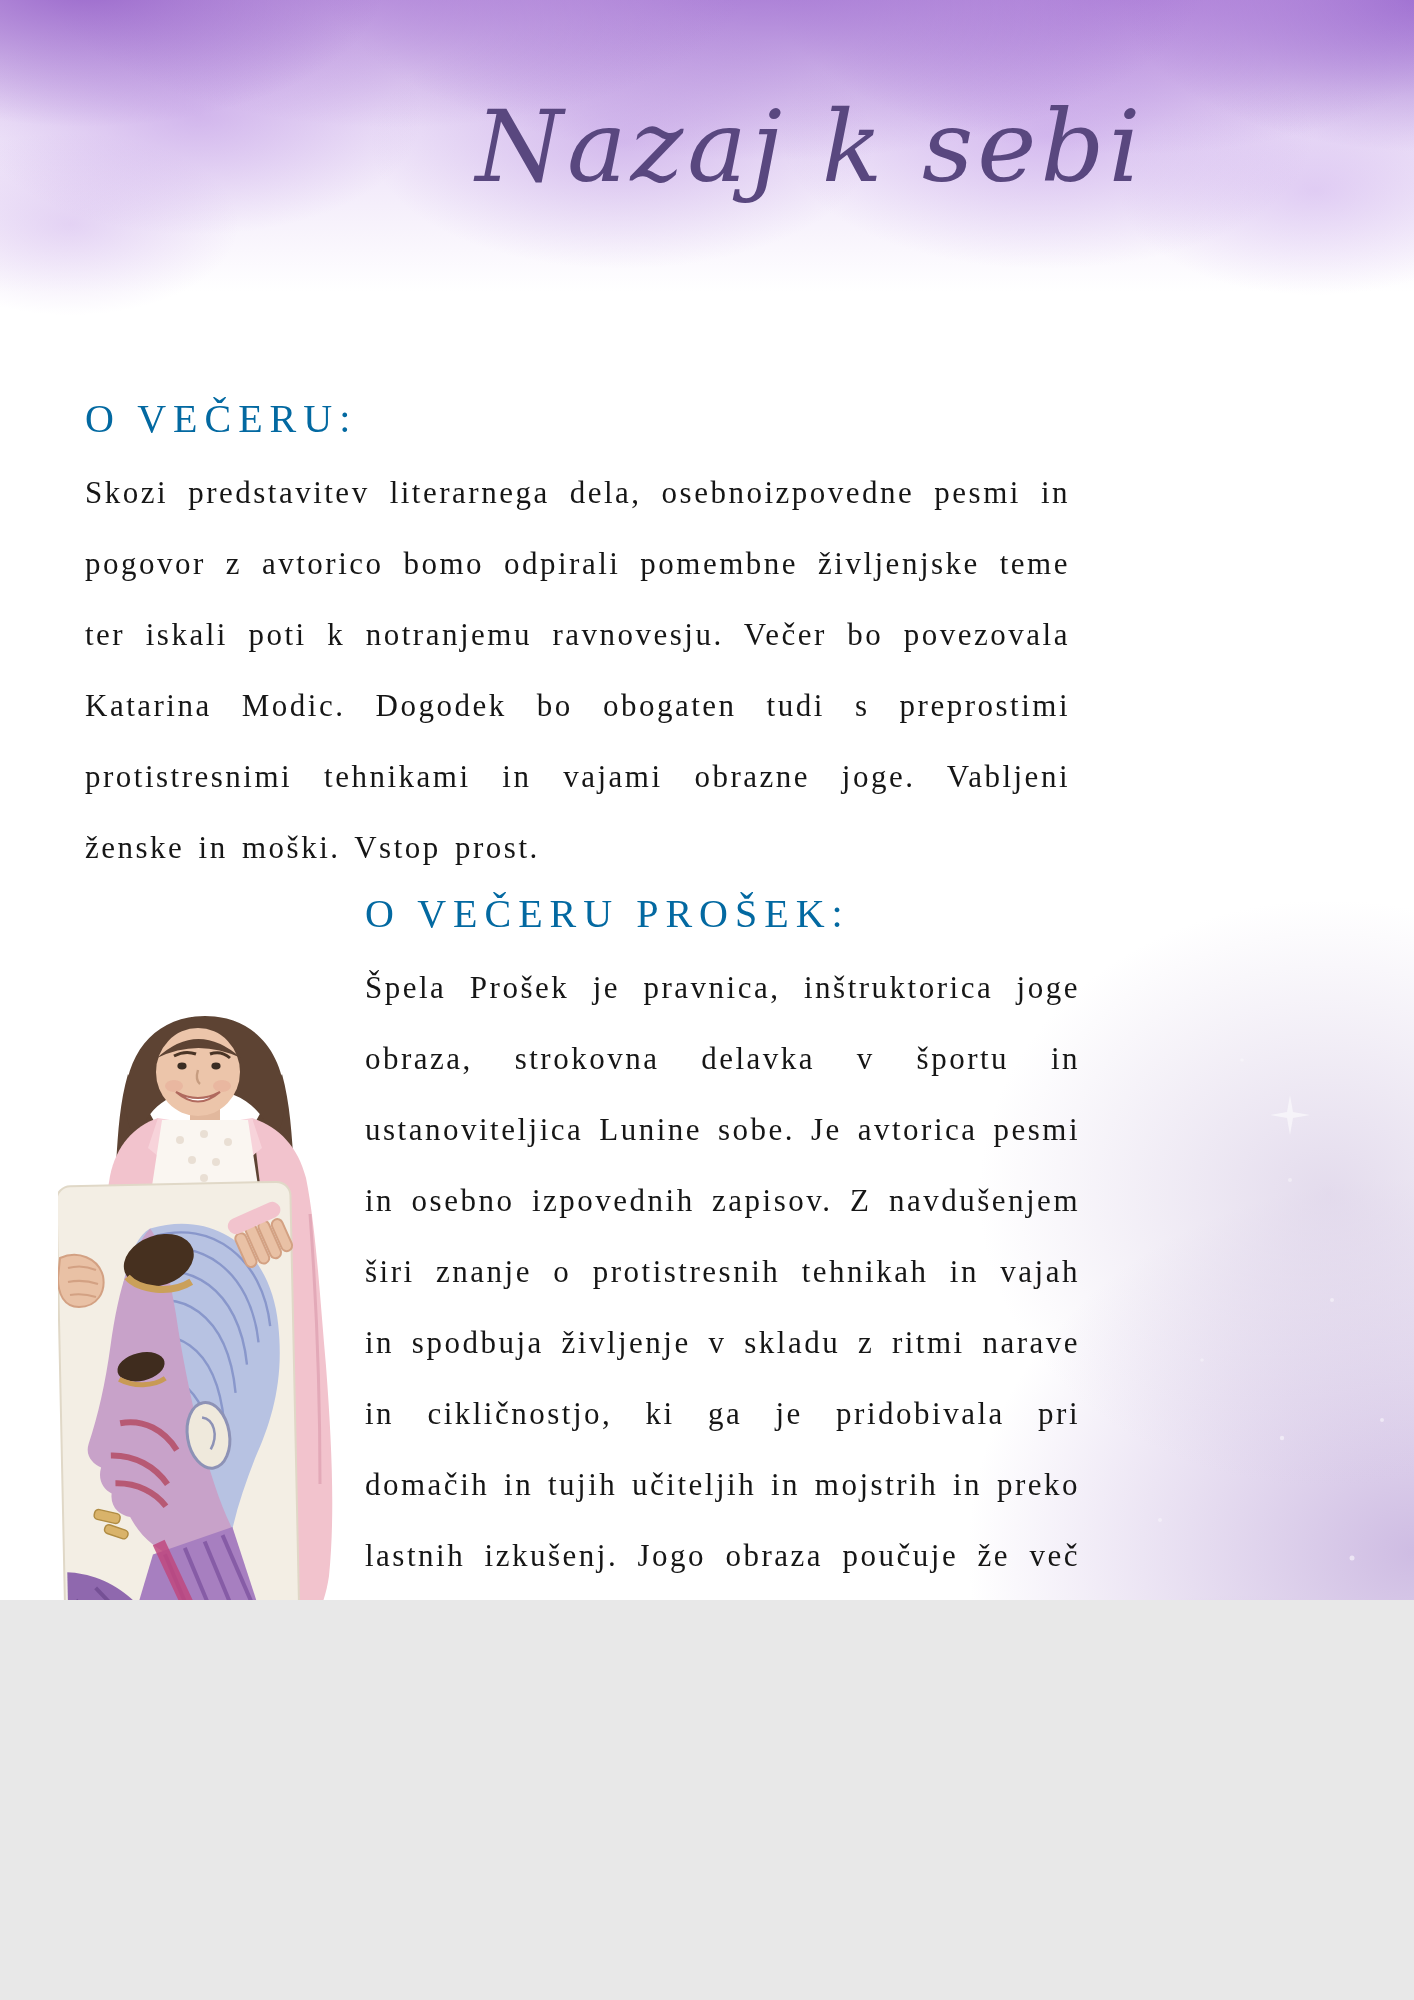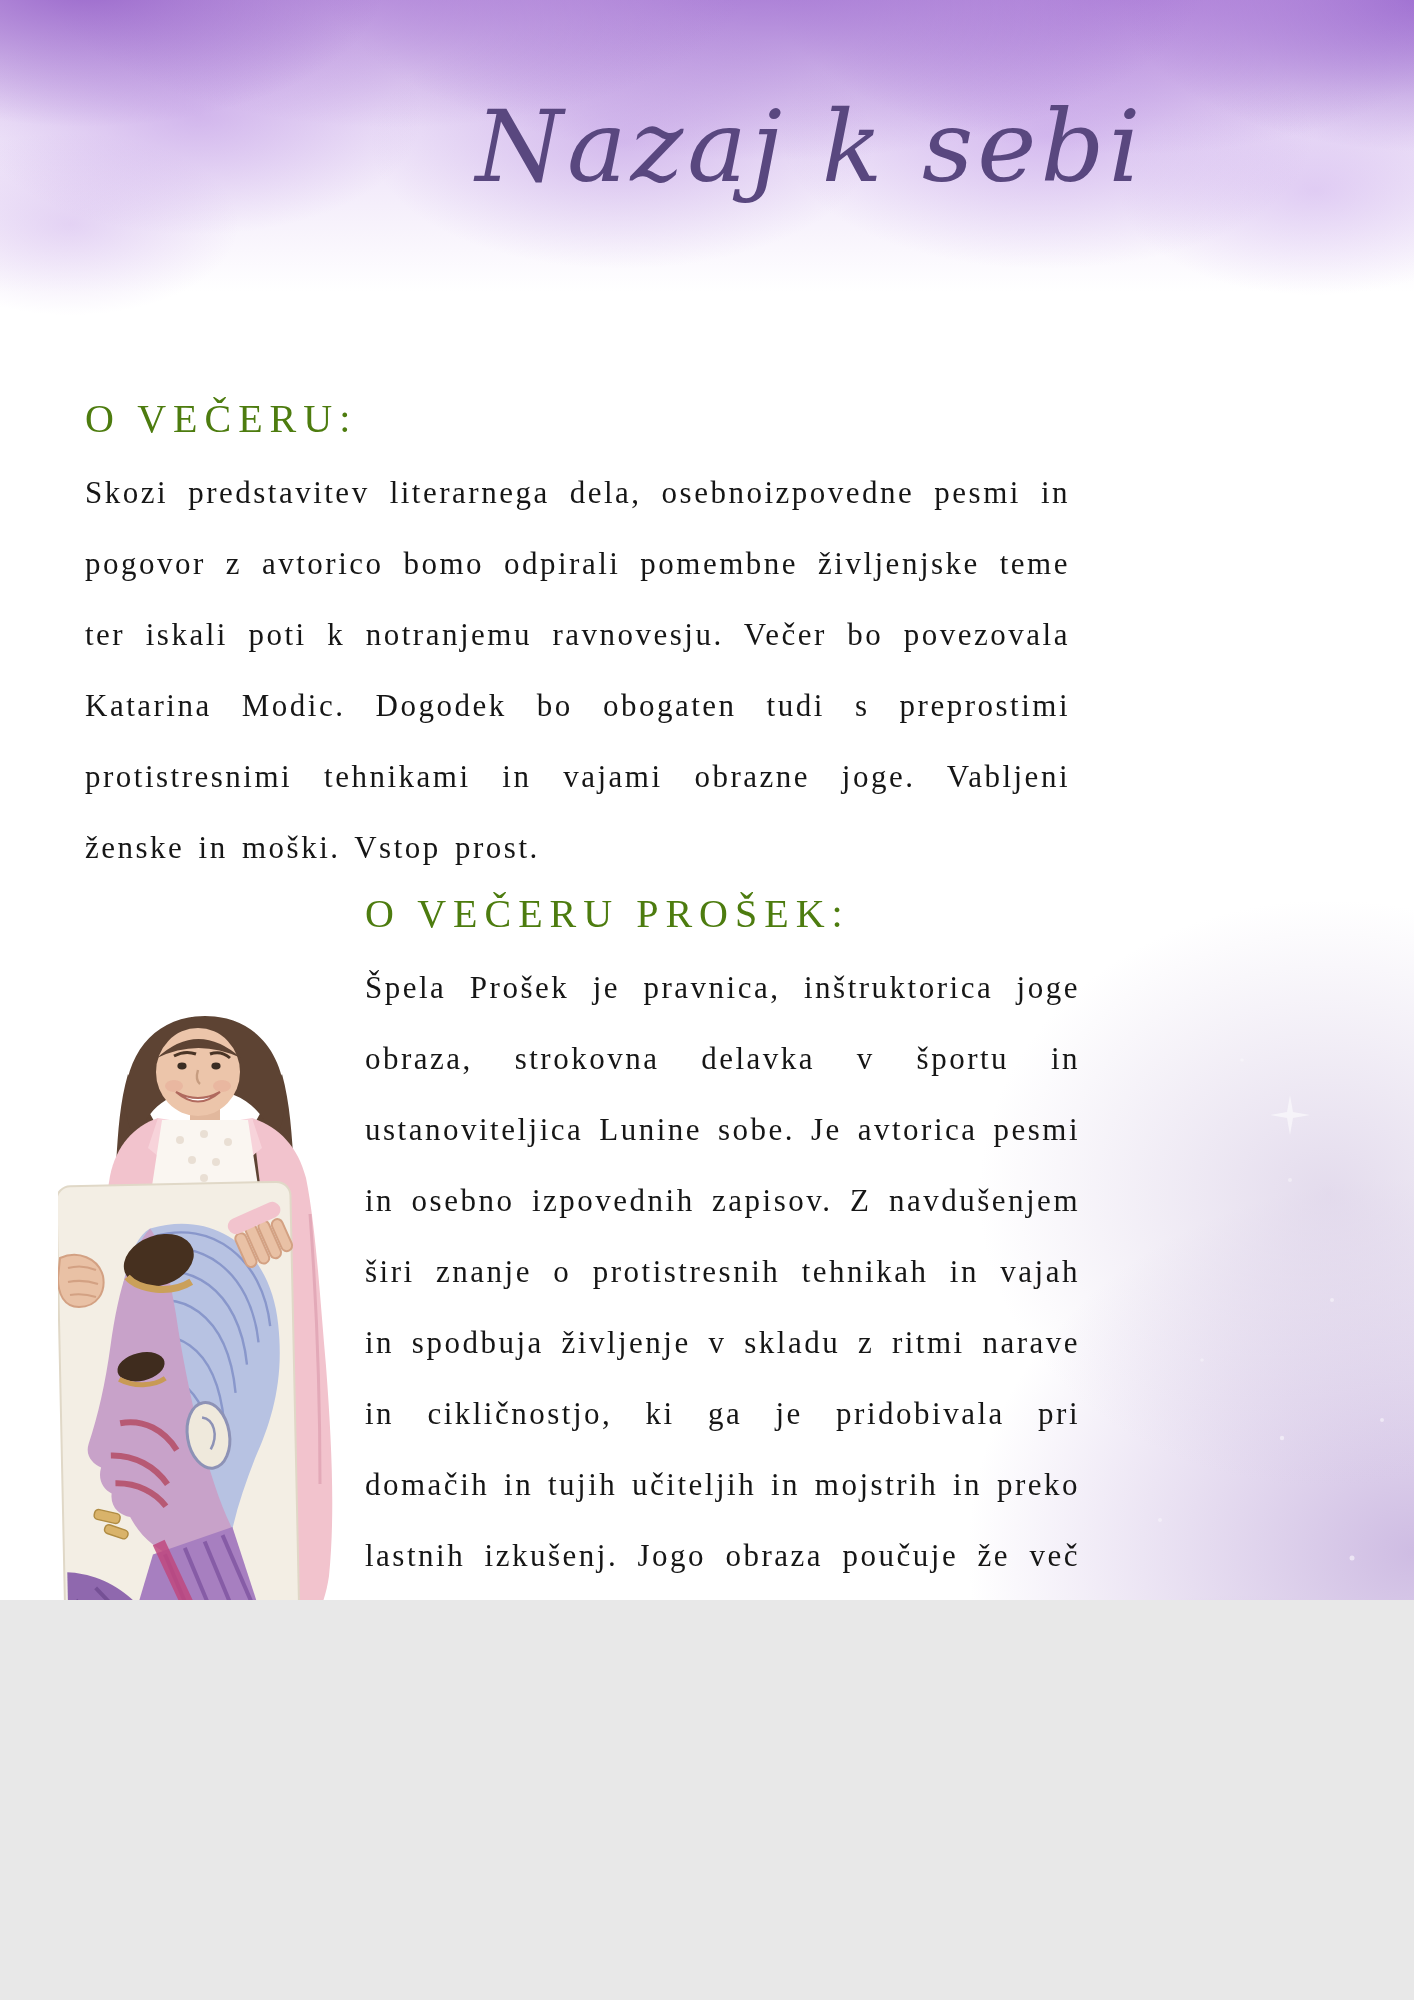--- a/index.html
+++ b/index.html
@@ -30,21 +30,21 @@
     text-align:center;
     font-family:"DejaVu Serif",serif;font-style:italic;font-weight:400;
     font-size:100px;line-height:1.1;color:#59477f;
     letter-spacing:4px;
   }
 
   
   .sec{position:absolute;color:#161616;}
   .sec h2{
     margin:0 0 15px 0;font-weight:400;font-size:40px;line-height:47px;
-    letter-spacing:7px;color:#4d7c0f;
+    letter-spacing:7px;color:#0369a1;
   }
   .sec p{
     margin:0;font-size:31px;line-height:71px;
     letter-spacing:2.5px;word-spacing:4px;
     text-align:justify;
   }
   .sec-evening{left:85px;top:395px;width:985px;}
   .sec-spela{left:365px;top:890px;width:715px;}
 
   

